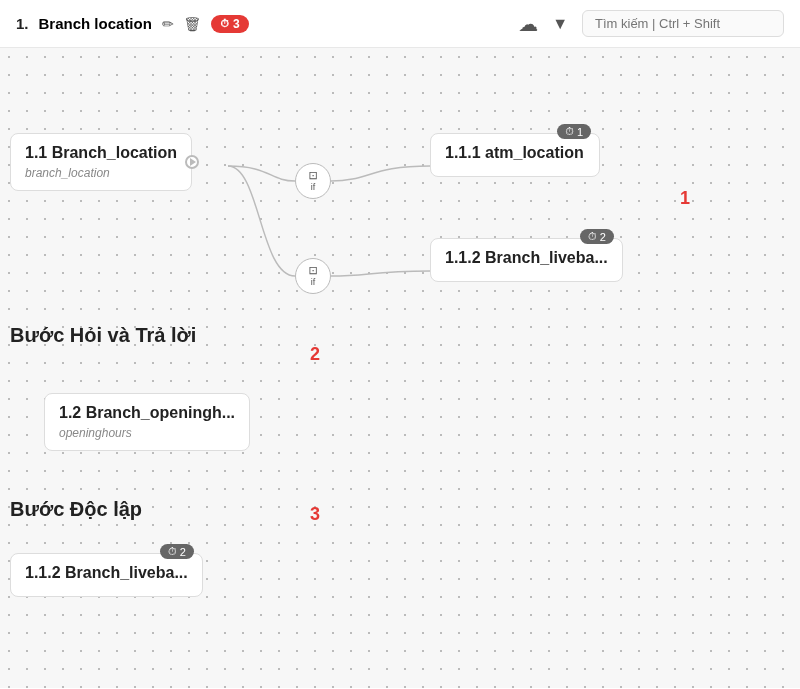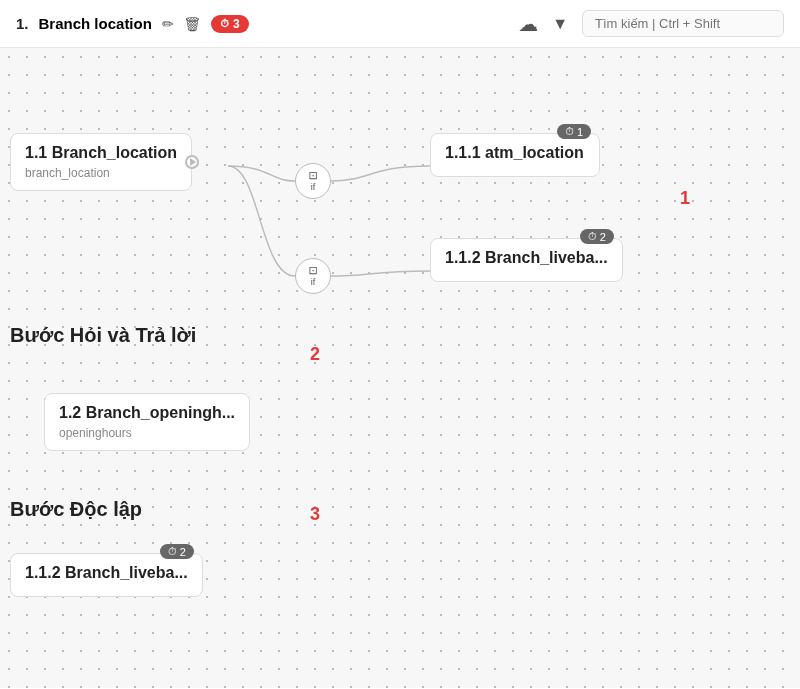--- a/index.html
+++ b/index.html
@@ -121,20 +121,21 @@
       font-weight: 600;
       color: #222;
       margin-bottom: 4px;
       white-space: nowrap;
       overflow: hidden;
       text-overflow: ellipsis;
     }
     .node-card-sub {
       font-size: 12px;
       color: #888;
+      font-style: italic;
     }
     .node-badge {
       position: absolute;
       top: -10px;
       right: 8px;
       background: #666;
       color: #fff;
       border-radius: 10px;
       padding: 1px 8px;
       font-size: 11px;

